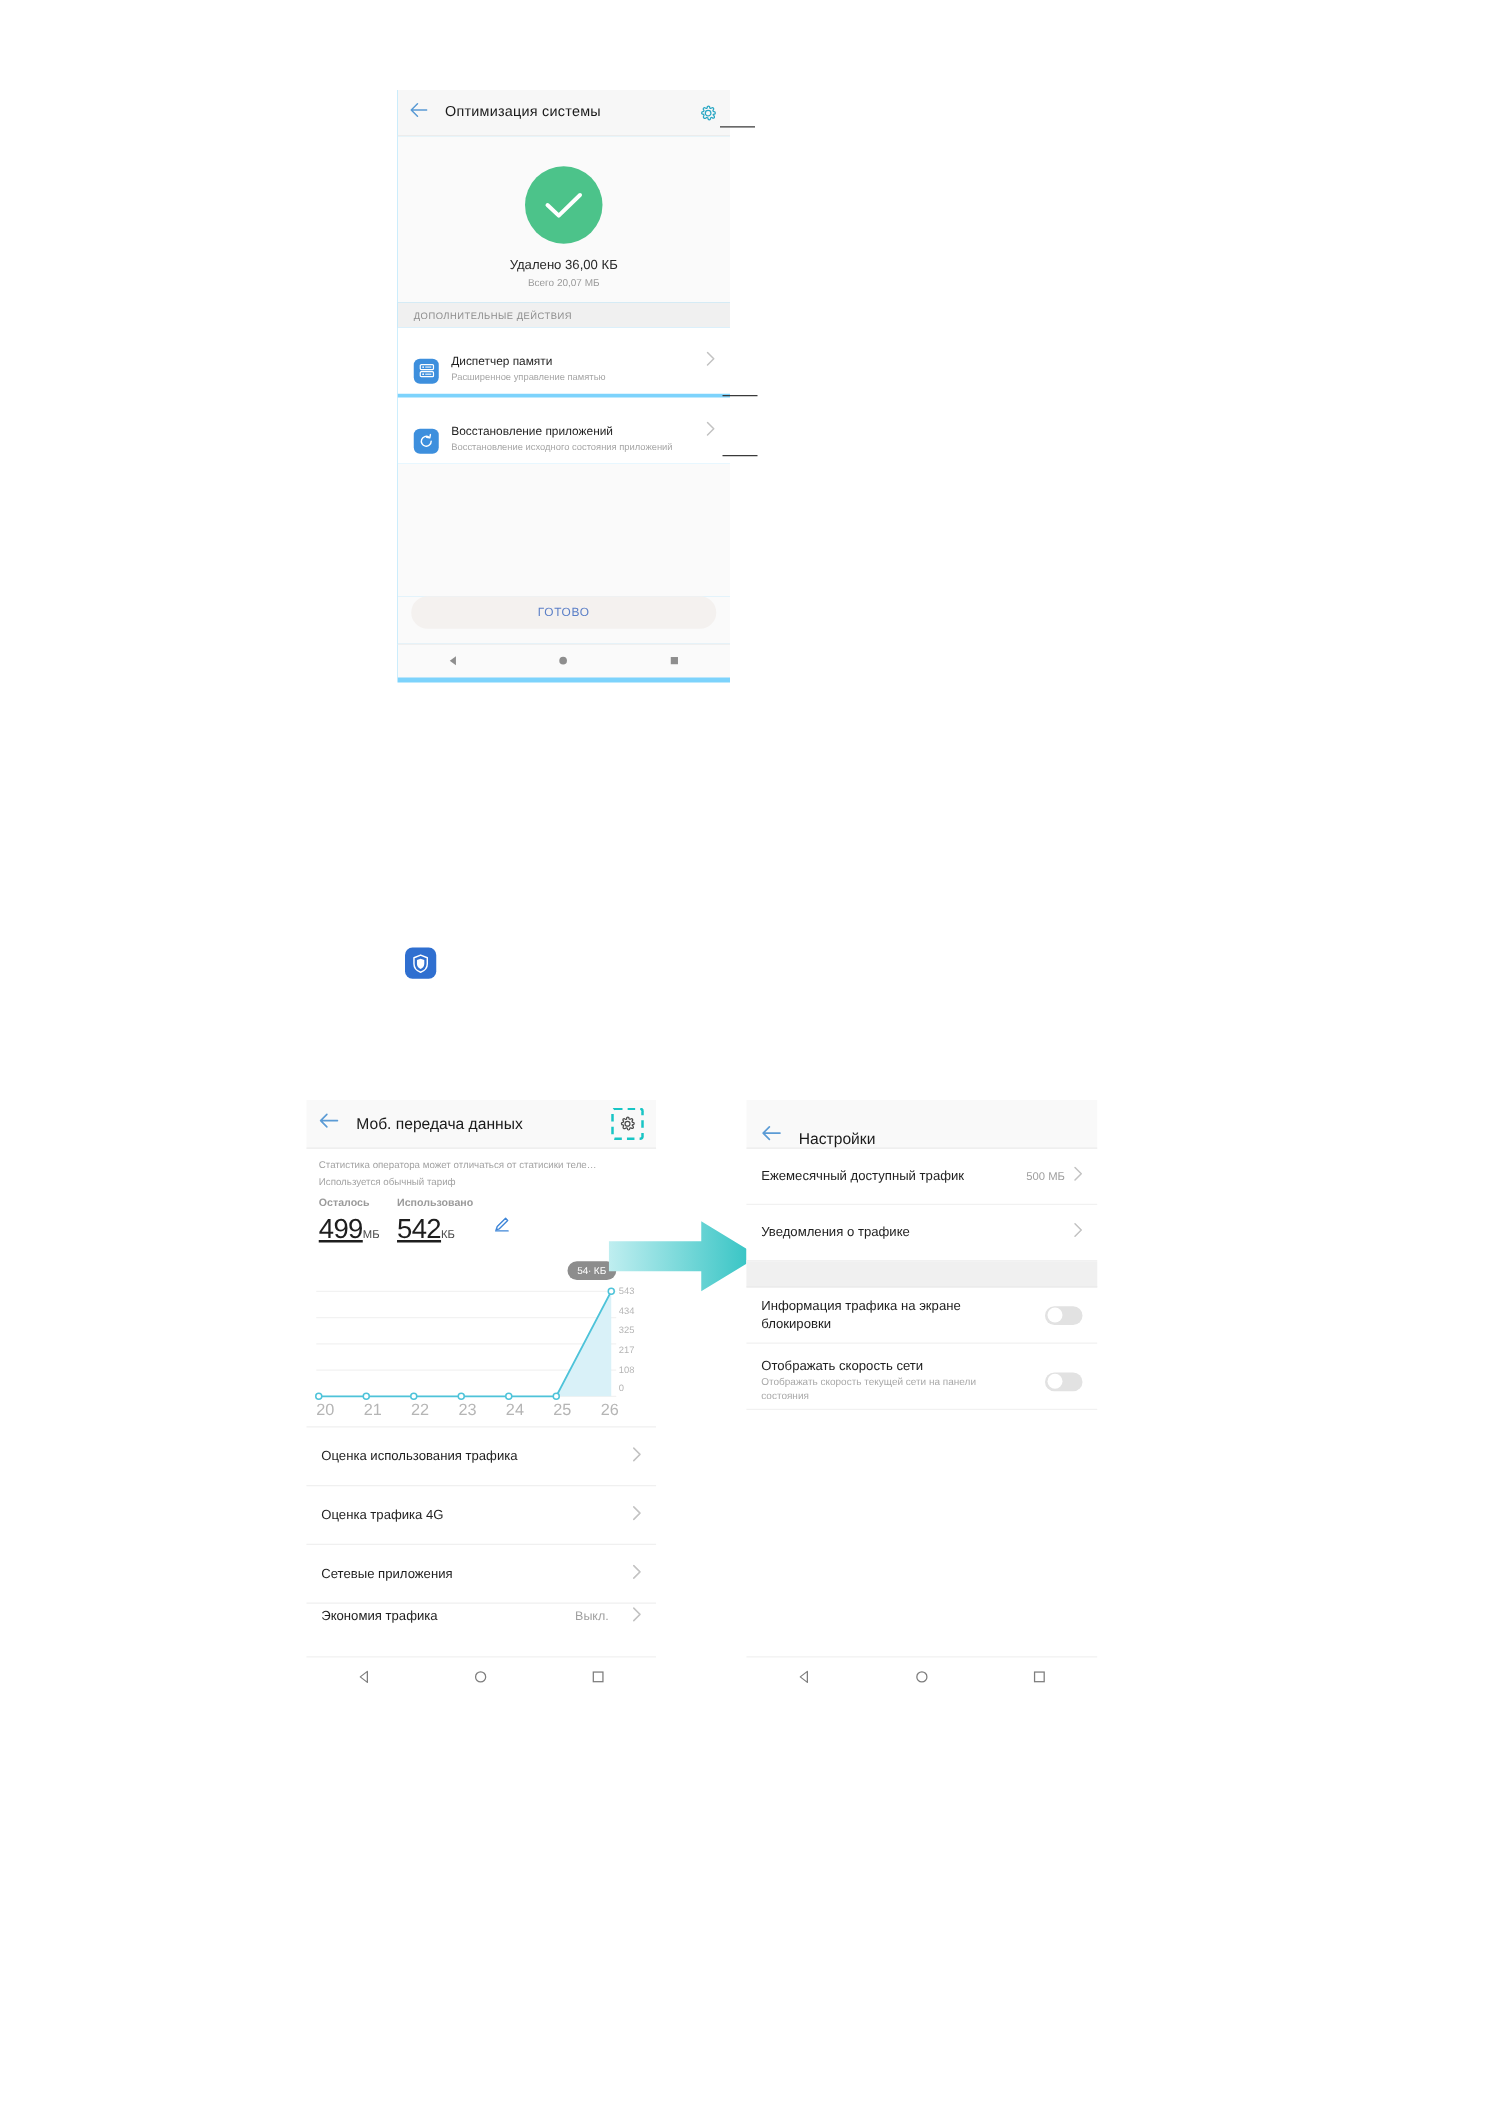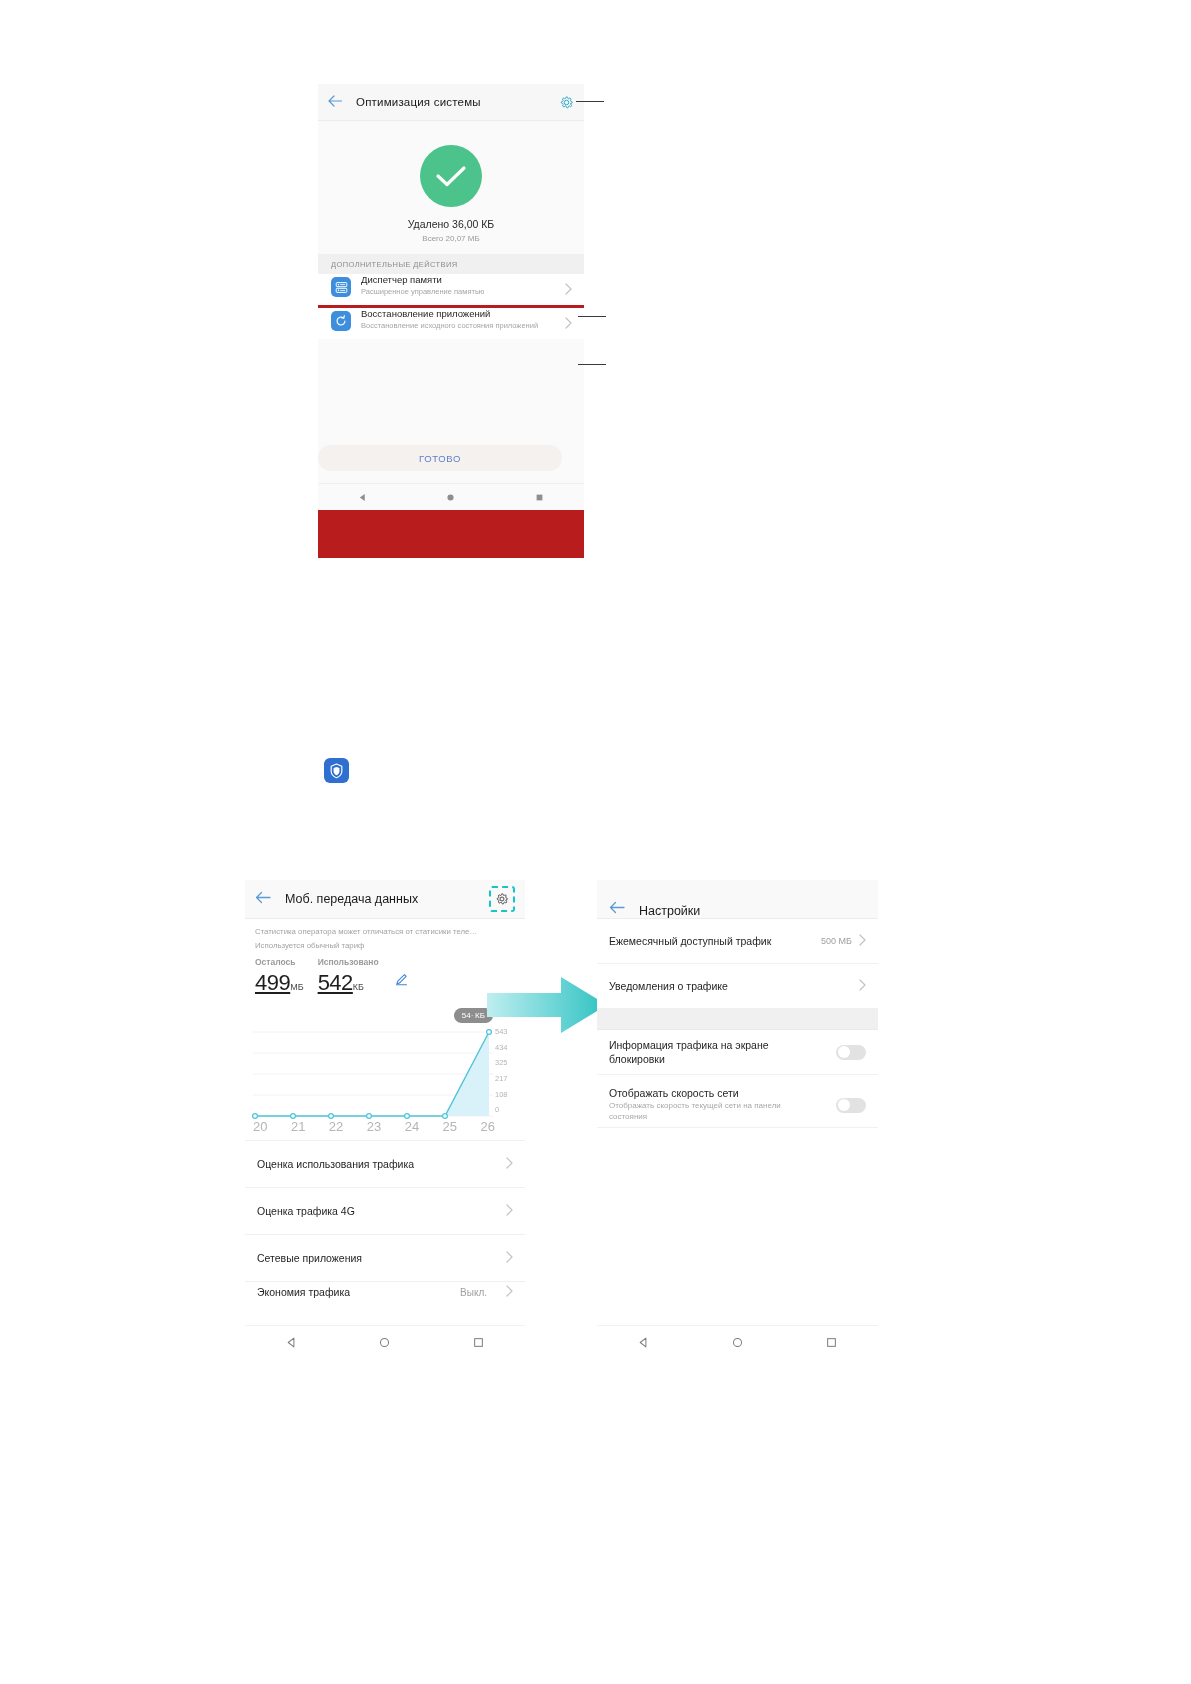--- a/index.html
+++ b/index.html
@@ -32,24 +32,24 @@
     font-weight: 400;
   }
   .back-arrow {
     display: inline-block;
     position: relative;
   }
 
   
   #phone1 {
     left: 318px;
-    top: 84px;
+    top: 72px;
     width: 266px;
     height: 474px;
-    background: #b91c1c;
+    background: #7dd3fc;
   }
   #phone1 .appbar {
     height: 36px;
     padding: 0 10px;
     background: #f7f7f7;
   }
   #phone1 .appbar .title {
     font-size: 11.5px;
     margin-left: 14px;
     letter-spacing: .2px;
@@ -90,23 +90,23 @@
   }
   #phone1 .section-head {
     background: #f0f0f0;
     font-size: 7.5px;
     color: #8c8c8c;
     letter-spacing: .4px;
     padding: 6px 13px 5px 13px;
   }
   #phone1 .row {
     display: flex;
-    align-items: flex-end;
+    align-items: center;
     background: #ffffff;
-    padding: 0 10px 8px 13px;
+    padding: 22px 10px 8px 13px;
     position: relative;
   }
   #phone1 .row + .row { margin-top: 3px; }
   .sq-icon {
     width: 20px;
     height: 20px;
     border-radius: 5px;
     background: #3d8fdd;
     flex: 0 0 auto;
     display: flex;
@@ -125,21 +125,21 @@
   .chev {
     position: absolute;
     right: 12px;
     top: 50%;
     transform: translateY(-50%);
   }
   #phone1 .filler { background: #fafafa; height: 106px; }
   #phone1 .done-wrap {
     background: #fafafa;
     display: flex;
-    justify-content: flex-start;
+    justify-content: center;
     padding-bottom: 12px;
   }
   .done-btn {
     width: 244px;
     height: 26px;
     border-radius: 13px;
     background: #f4f1ef;
     border: none;
     color: #5b7fc7;
     font-size: 9.5px;

